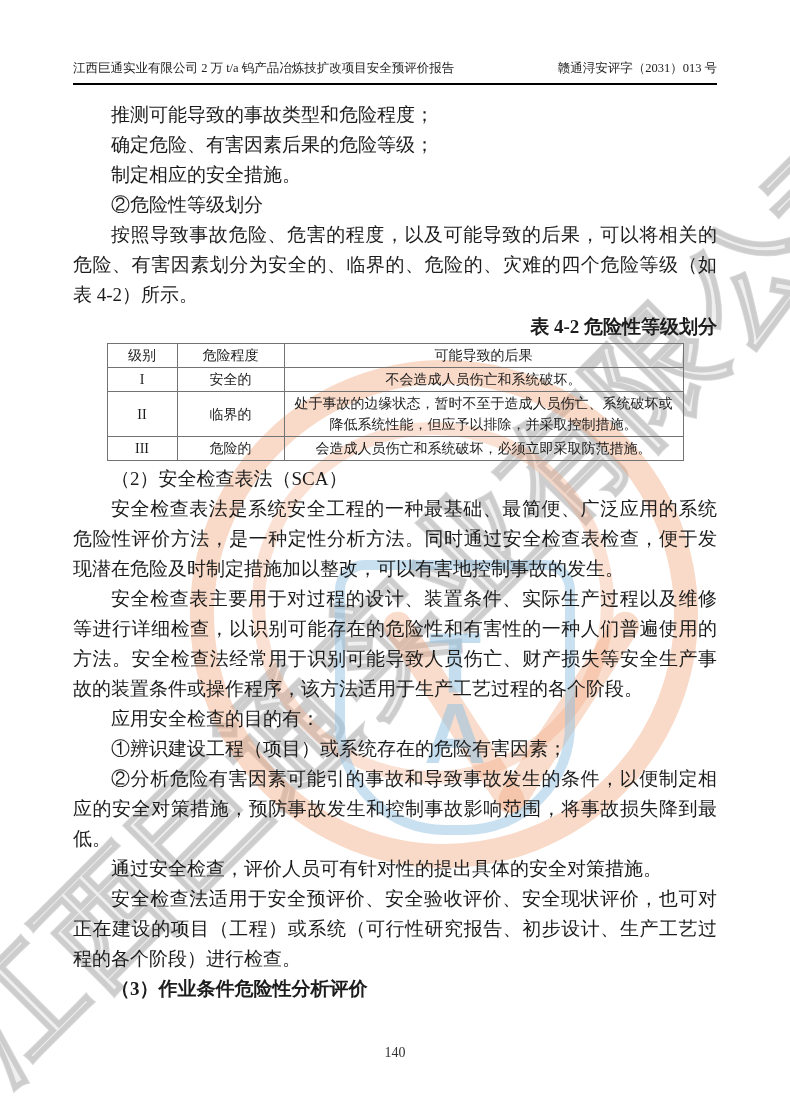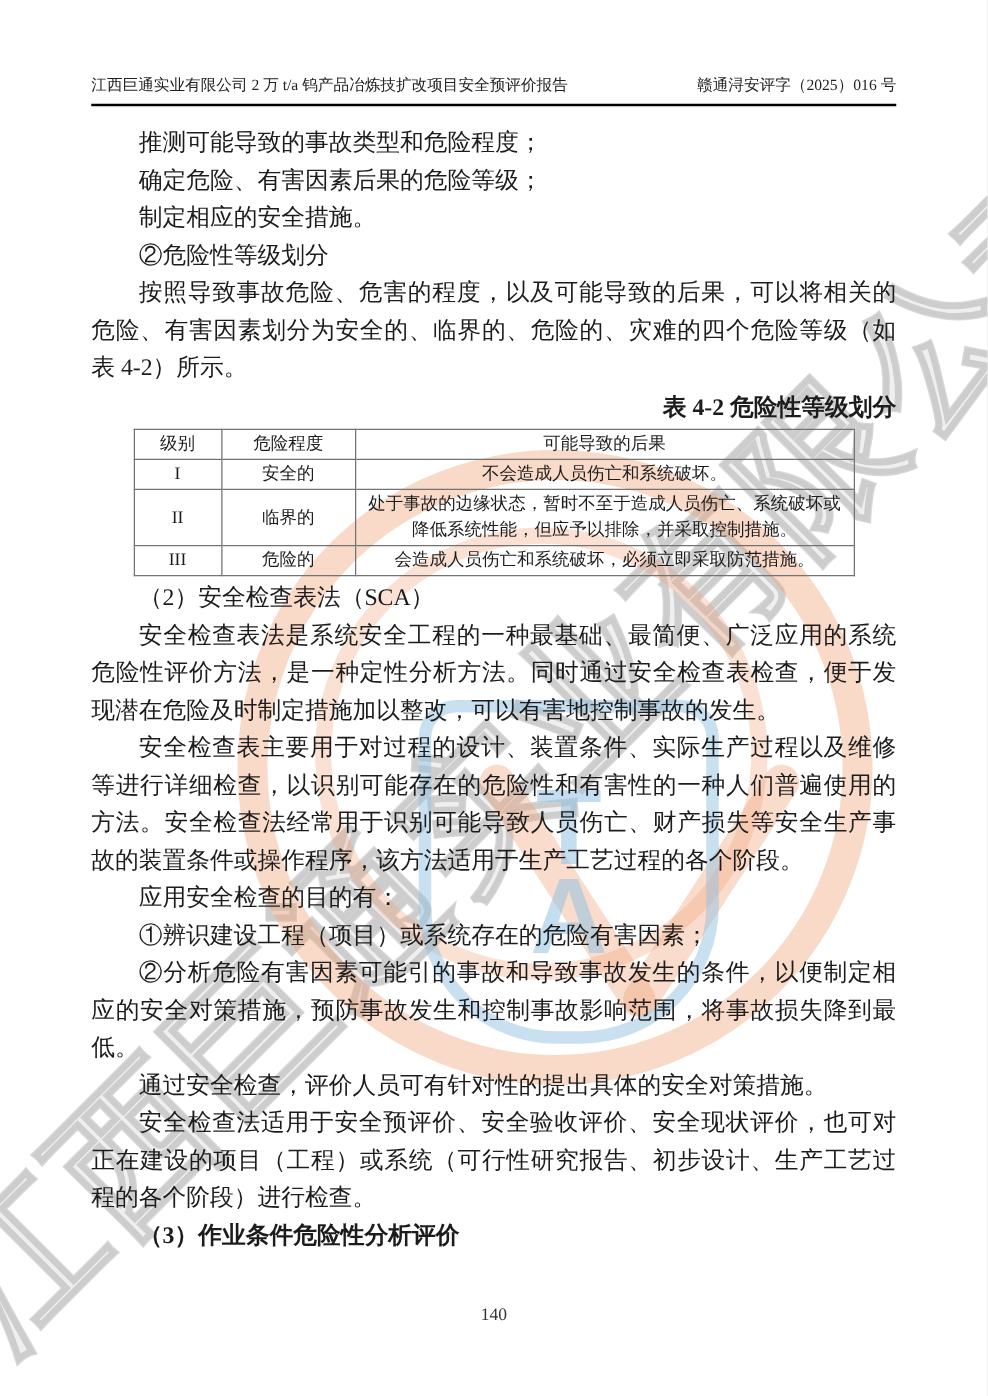--- a/index.html
+++ b/index.html
@@ -60,21 +60,21 @@
     <div class="wm-stroke s2"></div>
     <div class="wm-shield">
       <div class="wm-letter">T</div>
       <div class="wm-letter">A</div>
     </div>
   </div>
 
   <div class="content">
     <div class="page-header">
       <span class="hleft">江西巨通实业有限公司 2 万 t/a 钨产品冶炼技扩改项目安全预评价报告</span>
-      <span class="hright">赣通浔安评字（2025）016 号</span>
+      <span class="hright">赣通浔安评字（2031）013 号</span>
     </div>
 
     <main>
       <p>推测可能导致的事故类型和危险程度；</p>
       <p>确定危险、有害因素后果的危险等级；</p>
       <p>制定相应的安全措施。</p>
       <p>②危险性等级划分</p>
       <p>按照导致事故危险、危害的程度，以及可能导致的后果，可以将相关的危险、有害因素划分为安全的、临界的、危险的、灾难的四个危险等级（如表 4-2）所示。</p>
 
       <p class="table-title">表 4-2  危险性等级划分</p>

